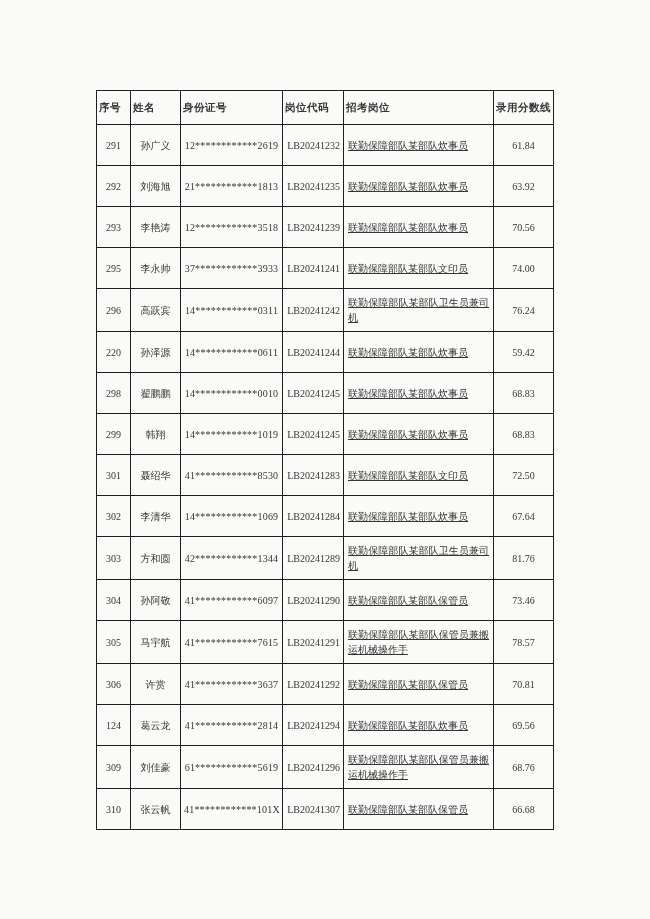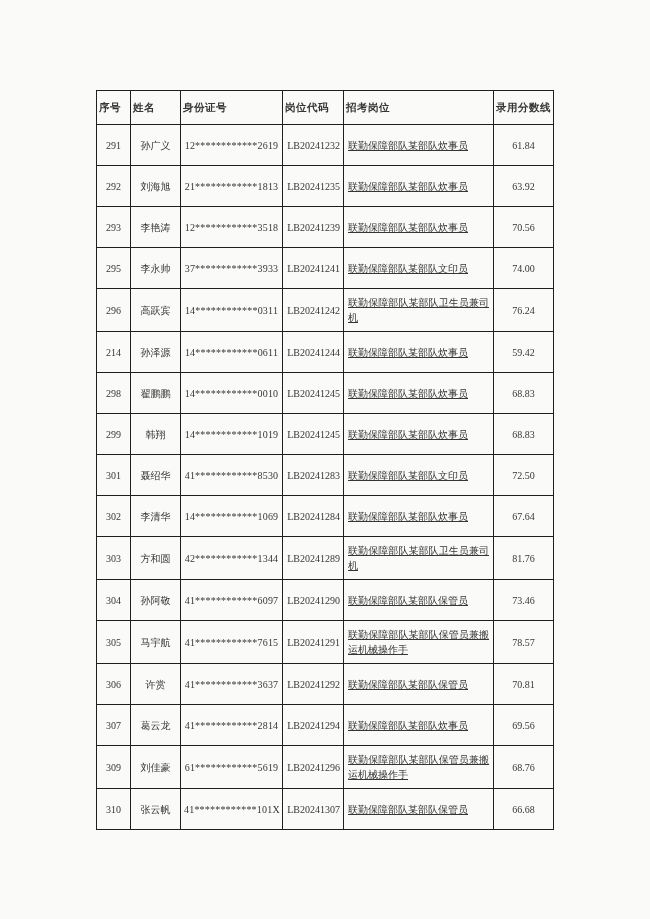--- a/index.html
+++ b/index.html
@@ -128,21 +128,21 @@
         <tr>
           <td class="c-index">296</td>
           <td class="c-name">高跃宾</td>
           <td class="c-id">14************0311</td>
           <td class="c-code">LB20241242</td>
           <td class="c-position">联勤保障部队某部队卫生员兼司机</td>
           <td class="c-score">76.24</td>
         </tr>
 
         <tr>
-          <td class="c-index">214</td>
+          <td class="c-index">220</td>
           <td class="c-name">孙泽源</td>
           <td class="c-id">14************0611</td>
           <td class="c-code">LB20241244</td>
           <td class="c-position">联勤保障部队某部队炊事员</td>
           <td class="c-score">59.42</td>
         </tr>
 
         <tr>
           <td class="c-index">298</td>
           <td class="c-name">翟鹏鹏</td>
@@ -210,21 +210,21 @@
         <tr>
           <td class="c-index">306</td>
           <td class="c-name">许赏</td>
           <td class="c-id">41************3637</td>
           <td class="c-code">LB20241292</td>
           <td class="c-position">联勤保障部队某部队保管员</td>
           <td class="c-score">70.81</td>
         </tr>
 
         <tr>
-          <td class="c-index">307</td>
+          <td class="c-index">124</td>
           <td class="c-name">葛云龙</td>
           <td class="c-id">41************2814</td>
           <td class="c-code">LB20241294</td>
           <td class="c-position">联勤保障部队某部队炊事员</td>
           <td class="c-score">69.56</td>
         </tr>
 
 
         <tr>
           <td class="c-index">309</td>

